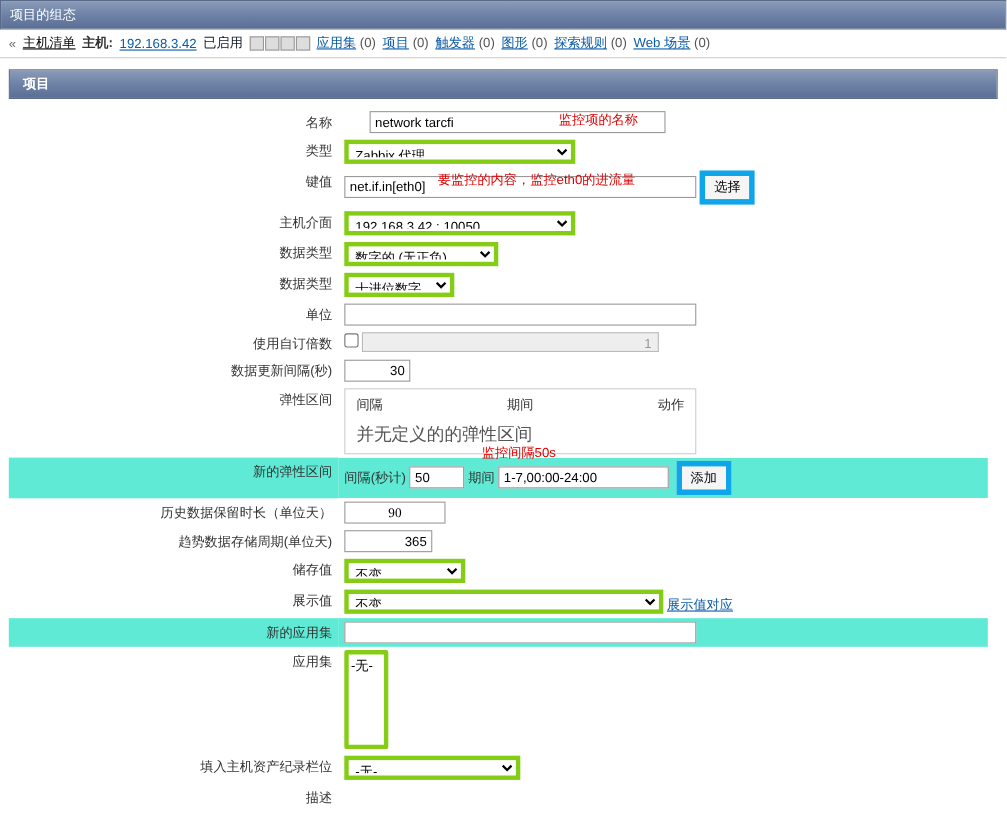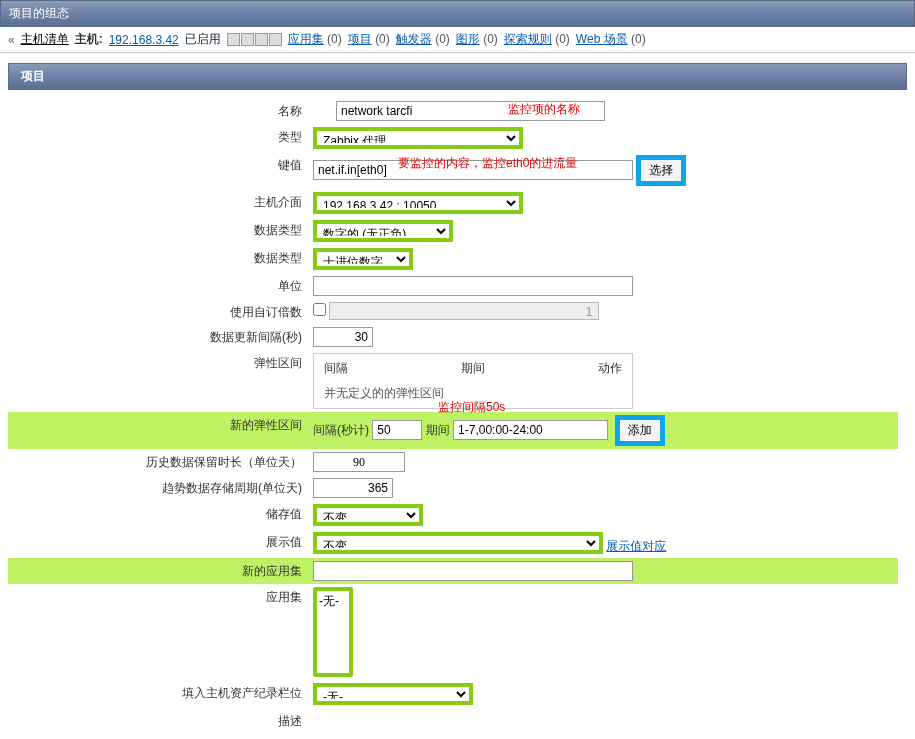--- a/index.html
+++ b/index.html
@@ -18,22 +18,22 @@
 .form-table { border-collapse: collapse; width: 890px; }
 .form-table td { padding: 3px 5px; vertical-align: top; }
 .form-table td.label { text-align: right; width: 300px; color: #333; padding-right: 6px; padding-top: 5px; }
 input[type=text] { border: 1px solid #999; padding: 2px 4px; font-size: 12px; height: 20px; }
 select { border: 4px solid #84cc16; padding: 2px; font-size: 12px; height: 22px; background: #fff; }
 button { border: 5px solid #0ea5e9; background: #f5f5f5; padding: 2px 8px; font-size: 12px; cursor: pointer; }
 .annot-abs { position: absolute; color: #e00000; font-size: 12px; pointer-events: none; }
 .disabled-input { background: #eee; border: 1px solid #bbb; height: 18px; width: 270px; text-align: right; padding: 2px 6px; color: #999; }
 .flex-box { border: 1px solid #ccc; width: 320px; padding: 6px 10px; }
 .flex-header { display: flex; justify-content: space-between; font-size: 12px; padding-bottom: 8px; }
-.flex-none { color: #555; font-size: 12px; }
-.highlight-row td { background: #bef264; }
+.flex-none { color: #555; font-size: 16px; }
+.highlight-row td { background: #5eead4; }
 .listbox { width: 40px; height: 90px; }
 .label-inline { color: #333; }
 .rel { position: relative; }
 </style>
 </head>
 <body>
 
 <div class="gradient-bar">
   <span>项目的组态</span>
 </div>

